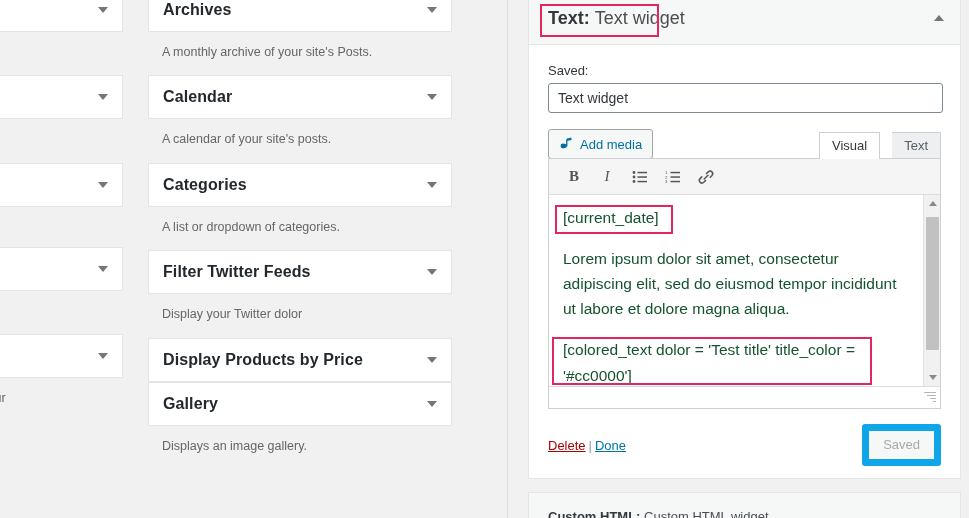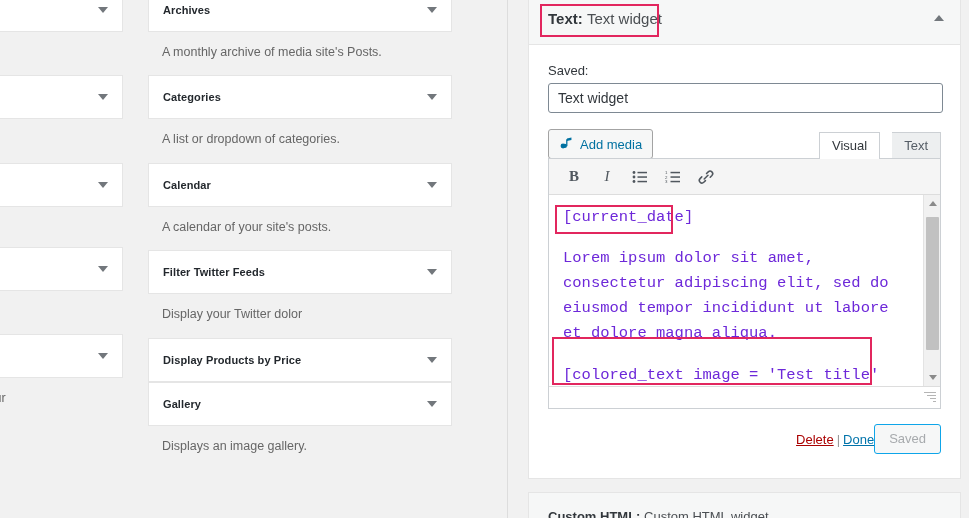--- a/index.html
+++ b/index.html
@@ -39,21 +39,21 @@
     background: #fff;
     border: 1px solid #e5e5e5;
     height: 44px;
     display: flex;
     align-items: center;
     justify-content: space-between;
     padding: 0 12px 0 14px;
     cursor: pointer;
   }
   .widget-title {
-    font-size: 11px;
+    font-size: 16px;
     font-weight: bold;
     color: #23282d;
     letter-spacing: 0.1px;
     white-space: nowrap;
   }
   .caret-down {
     width: 0; height: 0;
     border-left: 5.5px solid transparent;
     border-right: 5.5px solid transparent;
     border-top: 6px solid #72777c;
@@ -94,21 +94,21 @@
   .panel-header {
     position: relative;
     height: 52px;
     background: #f6f7f7;
     border-bottom: 1px solid #e5e5e5;
     display: flex;
     align-items: center;
     padding: 0 16px 0 19px;
   }
   .panel-header-title {
-    font-size: 15px;
+    font-size: 18px;
     font-weight: bold;
     color: #32373c;
   }
   .panel-header-title .normal { font-weight: normal; color: #4b4f53; }
   .caret-up {
     position: absolute;
     right: 16px; top: 22px;
     width: 0; height: 0;
     border-left: 5.5px solid transparent;
     border-right: 5.5px solid transparent;
@@ -213,24 +213,24 @@
   .tbtn-i { font-style: italic; font-size: 15px; font-family: "Liberation Serif", serif; }
 
   .editor-content {
     position: relative;
     height: 191px;
     padding: 8px 30px 8px 14px;
     overflow: hidden;
     background: #fff;
   }
   .ed-p {
-    font-family: Liberation Mono, monospace;
+    font-family: Liberation Sans, sans-serif;
     font-size: 15.5px;
     line-height: 1.62;
-    color: #6d28d9;
+    color: #14532d;
     margin: 16px 0 13px 0;
   }
   .ed-p.first { margin-top: 2px; }
 
   
   .ed-scrollbar {
     position: absolute;
     right: 0; top: 0;
     width: 17px; height: 191px;
     background: #f1f1f1;
@@ -277,34 +277,34 @@
     display: block;
     height: 1px;
     background: #b5b5b5;
     margin-left: auto;
     margin-bottom: 2px;
   }
 
   .panel-footer {
     display: flex;
     align-items: center;
-    justify-content: flex-end;
+    justify-content: space-between;
     padding: 15px 19px 16px 19px;
   }
   .footer-links { font-size: 13px; color: #555; }
   .link-delete {
     color: #a00; text-decoration: underline; cursor: pointer;
   }
   .link-done {
     color: #0073aa; text-decoration: underline; cursor: pointer;
   }
   .sep { color: #999; padding: 0 3px; }
   .saved-btn {
     background: #f6f7f7;
-    border: 1px solid #0ea5e9;
+    border: 7px solid #0ea5e9;
     border-radius: 3px;
     color: #a7aaad;
     font-size: 13px;
     padding: 6px 14px 7px;
     cursor: default;
     font-family: "Liberation Sans", sans-serif;
   }
 
   
   #next-panel {
@@ -366,35 +366,35 @@
         <div class="widget-desc">r products in your</div>
       </div>
     </div>
 
     <div class="col col-right">
       <div class="widget-block">
         <div class="widget-top">
           <span class="widget-title">Archives</span>
           <span class="caret-down"></span>
         </div>
-        <div class="widget-desc">A monthly archive of media site's Posts.</div>
+        <div class="widget-desc">A monthly archive of your site's Posts.</div>
+      </div>
+      <div class="widget-block">
+        <div class="widget-top">
+          <span class="widget-title">Calendar</span>
+          <span class="caret-down"></span>
+        </div>
+        <div class="widget-desc">A calendar of your site's posts.</div>
       </div>
       <div class="widget-block">
         <div class="widget-top">
           <span class="widget-title">Categories</span>
           <span class="caret-down"></span>
         </div>
         <div class="widget-desc">A list or dropdown of categories.</div>
-      </div>
-      <div class="widget-block">
-        <div class="widget-top">
-          <span class="widget-title">Calendar</span>
-          <span class="caret-down"></span>
-        </div>
-        <div class="widget-desc">A calendar of your site's posts.</div>
       </div>
       <div class="widget-block">
         <div class="widget-top">
           <span class="widget-title">Filter Twitter Feeds</span>
           <span class="caret-down"></span>
         </div>
         <div class="widget-desc">Display your Twitter dolor</div>
       </div>
       <div class="widget-block">
         <div class="widget-top">
@@ -476,21 +476,21 @@
                   <path d="M10.6 6.2 L12.5 4.3 a2.9 2.9 0 0 1 4.1 4.1 L14.7 10.3"></path>
                   <path d="M9.4 14 L7.5 15.9 a2.9 2.9 0 0 1 -4.1 -4.1 L5.3 9.9"></path>
                 </g>
               </svg>
             </div>
           </div>
 
           <div class="editor-content">
             <p class="ed-p first">[current_date]</p>
             <p class="ed-p">Lorem ipsum dolor sit amet, consectetur adipiscing elit, sed do eiusmod tempor incididunt ut labore et dolore magna aliqua.</p>
-            <p class="ed-p">[colored_text image = 'Test title' title_color = '#cc0000']</p>
+            <p class="ed-p">[colored_text dolor = 'Test title' title_color = '#cc0000']</p>
 
             <div class="ed-scrollbar">
               <div class="sb-arrow up">
                   <span class="sb-tri-up"></span>
                 </div>
               <div class="sb-thumb"></div>
               <div class="sb-arrow down">
                   <span class="sb-tri-down"></span>
                 </div>
             </div>

